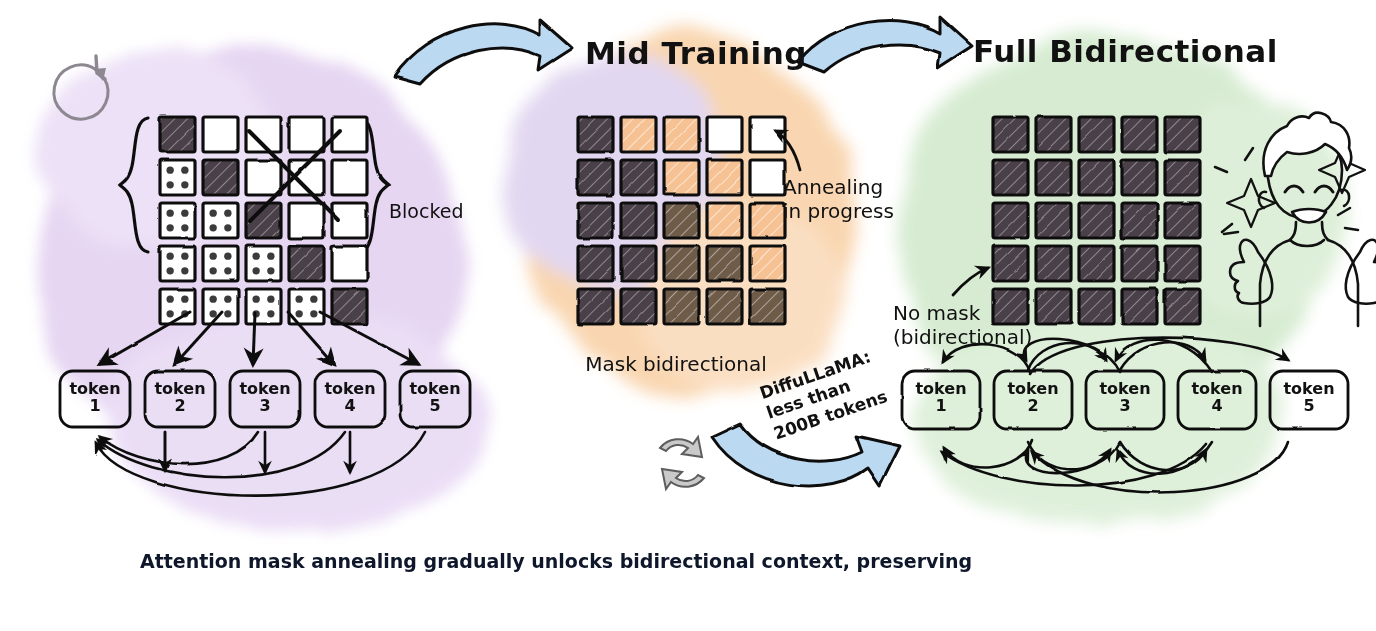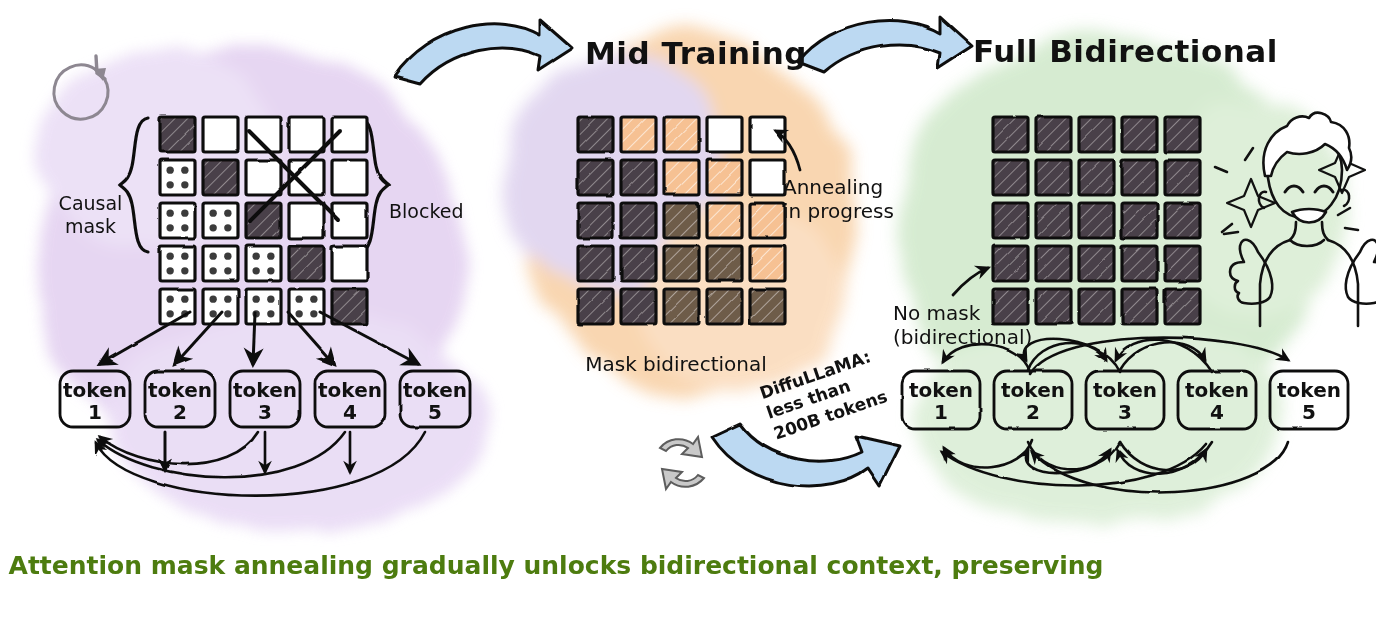--- a/index.html
+++ b/index.html
@@ -11,24 +11,24 @@
     position:relative;
   }
   #stage{position:absolute;left:0;top:0;width:1376px;height:631px;}
   svg#art{position:absolute;left:0;top:0;width:1376px;height:631px;}
 
   
   .txt{position:absolute;color:#111;font-family:"DejaVu Sans", sans-serif;}
   .panel-title{font-size:31px;font-weight:700;letter-spacing:.5px;white-space:nowrap;}
   .side-label{font-size:19px;font-weight:500;line-height:1.22;}
   .note{font-size:20px;font-weight:500;line-height:1.22;}
-  .tokenlabel{font-size:20px;font-weight:600;line-height:1.08;text-align:center;}
+  .tokenlabel{font-size:16px;font-weight:600;line-height:1.08;text-align:center;}
   .caption{
     position:absolute;left:0;top:549px;width:1112px;text-align:center;
-    font-size:25px;font-weight:600;line-height:1.35;color:#4d7c0f;
+    font-size:19px;font-weight:600;line-height:1.35;color:#0f172a;
     font-family:"DejaVu Sans", sans-serif;
   }
   .arrowlabel{font-size:17px;font-weight:600;line-height:1.25;white-space:nowrap;}
 </style>
 </head>
 <body>
 
 <div id="stage">
 
   <svg id="art" viewBox="0 0 1376 631">
@@ -501,24 +501,20 @@
         <path d="M1212 442 C1186 484 1130 482 1118 450" marker-end="url(#ahs)"></path>
         <path d="M1288 442 C1270 500 1090 514 1032 452" marker-end="url(#ahs)"></path>
         <path d="M1206 444 C1160 500 1000 496 942 452" marker-end="url(#ahs)"></path>
       </g>
     </g>
   </svg>
 
   <div class="txt panel-title" style="left:585px;top:35px;">Mid Training</div>
   <div class="txt panel-title" style="left:973px;top:33px;">Full Bidirectional</div>
 
-  <div class="txt side-label" style="left:38px;top:192px;width:105px;text-align:center;">
-    <div>Causal</div>
-    <div>mask</div>
-  </div>
   <div class="txt side-label" style="left:389px;top:200px;">Blocked</div>
 
   <div class="txt note" style="left:783px;top:175px;">
     <div>Annealing</div>
     <div>in progress</div>
   </div>
   <div class="txt note" style="left:566px;top:352px;width:220px;text-align:center;">
     <div>Mask bidirectional</div>
   </div>
 

